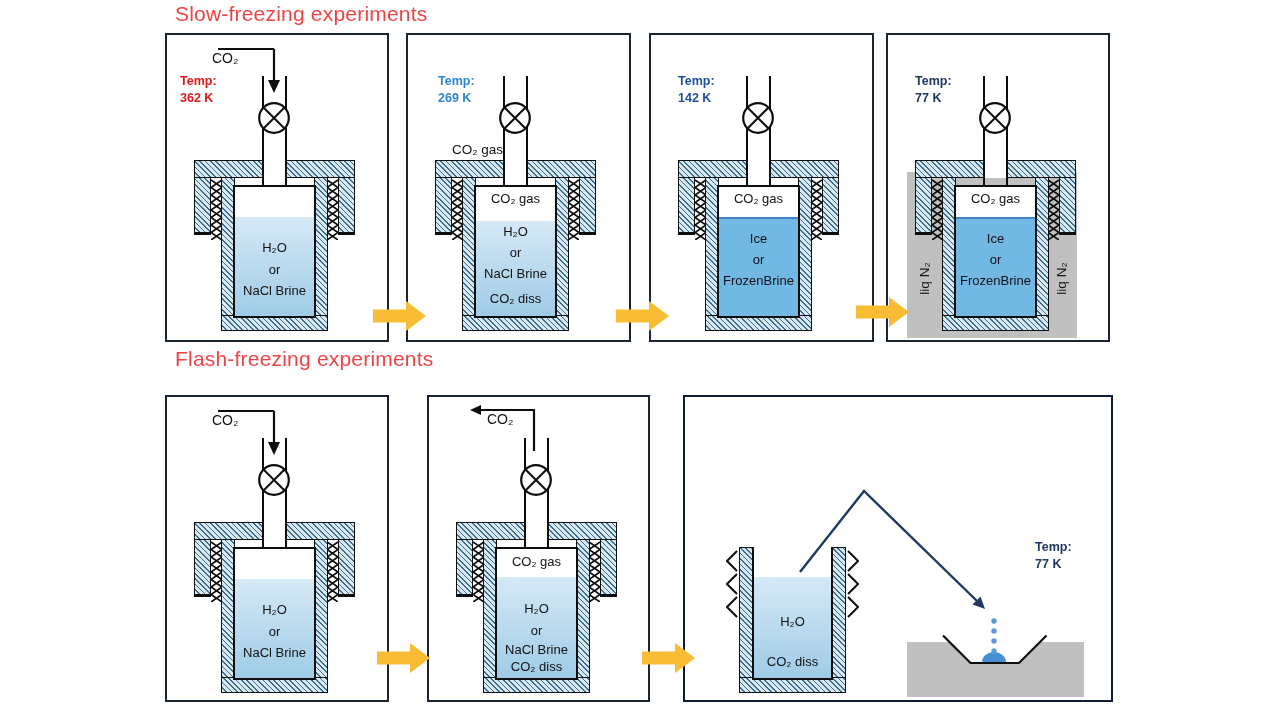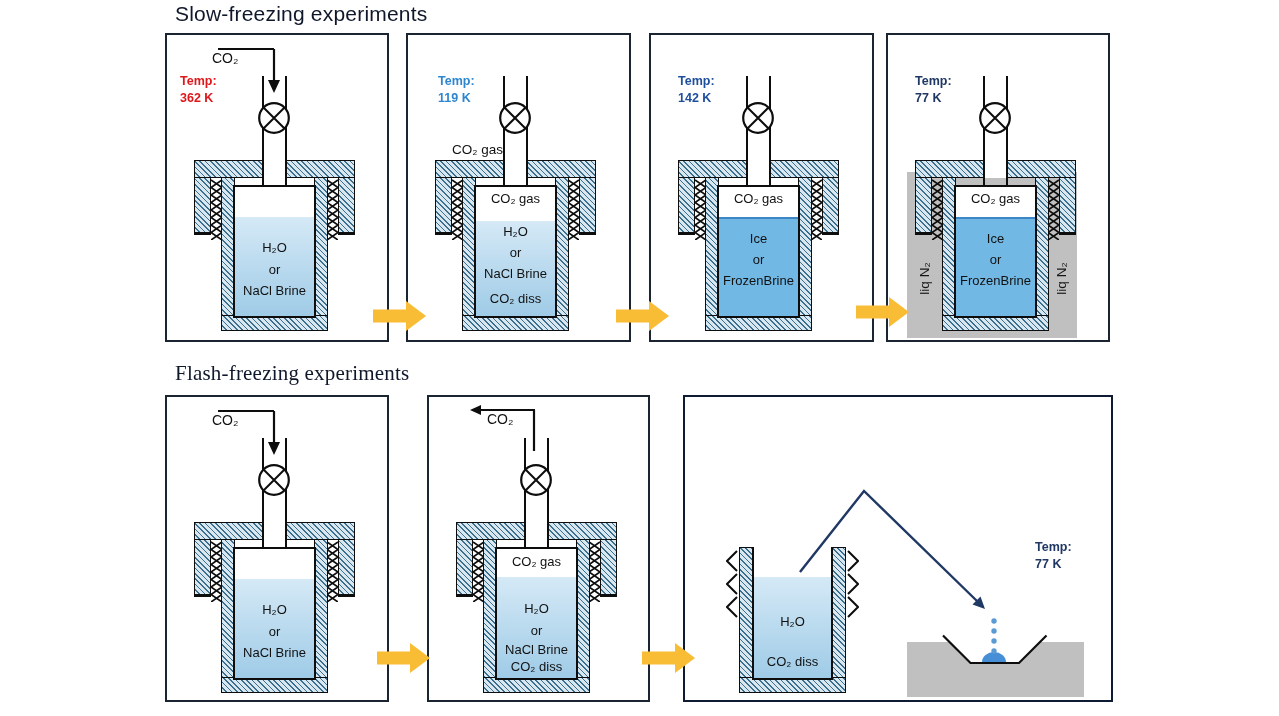--- a/index.html
+++ b/index.html
@@ -1,20 +1,20 @@
 <!DOCTYPE html>
 <html><head>
 <meta charset="utf-8">
 <style>
   html,body{margin:0;padding:0;background:#fff;}
   #canvas{position:relative;width:1279px;height:716px;background:#fff;overflow:hidden;
           font-family:"Liberation Sans","DejaVu Sans",sans-serif;color:#111;}
-  .row-title{position:absolute;left:175px;font-size:21px;font-weight:500;color:#0f172a;letter-spacing:.2px;}
+  .row-title{position:absolute;left:175px;font-size:21px;font-weight:500;color:#ef4444;letter-spacing:.2px;}
   #slow-title{top:2px;}
-  #flash-title{top:361px;font-family:Liberation Serif, serif;}
+  #flash-title{top:347px;}
   .panel{position:absolute;background:#fff;border:2px solid #1b2531;box-sizing:border-box;}
   #sp1{left:165px;top:33px;width:224px;height:309px;}
   #sp2{left:406px;top:33px;width:225px;height:309px;}
   #sp3{left:649px;top:33px;width:225px;height:309px;}
   #sp4{left:886px;top:33px;width:224px;height:309px;}
   #fp1{left:165px;top:395px;width:224px;height:307px;}
   #fp2{left:427px;top:395px;width:223px;height:307px;}
   #fp3{left:683px;top:395px;width:430px;height:307px;border-width:2.5px;border-color:#0e1b33;}
   
   .hatch{position:absolute;box-sizing:border-box;border:1.6px solid #0d0d0d;
@@ -100,21 +100,21 @@
     <div class="tube" style="left:118px"></div>
     <svg class="valve" width="36" height="36">
       <circle cx="18" cy="18" r="14.8" fill="#fff" stroke="#0d0d0d" stroke-width="2.2"></circle>
       <path d="M7.5,7.5 L28.5,28.5 M28.5,7.5 L7.5,28.5" stroke="#0d0d0d" stroke-width="2" fill="none"></path>
     </svg>
   </div>
 
   <div class="panel" id="sp2">
     <div class="temp temp-blue" style="left:30px">
       <div>Temp:</div>
-      <div>119 K</div>
+      <div>269 K</div>
     </div>
     <div class="gas-outside">CO₂ gas</div>
     <div class="hatch lid"></div>
     <div class="lidgap"></div>
     <div class="hatch bar-l"></div>
     <div class="hatch bar-r"></div>
     <svg class="spr" style="left:44px" width="11" height="61">
       <polyline points="11,1 0,8.5 11,16 0,23.5 11,31 0,38.5 11,46 0,53.5 11,61" fill="none" stroke="#0d0d0d" stroke-width="1.7"></polyline>
       <polyline points="0,1 11,8.5 0,16 11,23.5 0,31 11,38.5 0,46 11,53.5 0,61" fill="none" stroke="#0d0d0d" stroke-width="1.7"></polyline>
     </svg>

